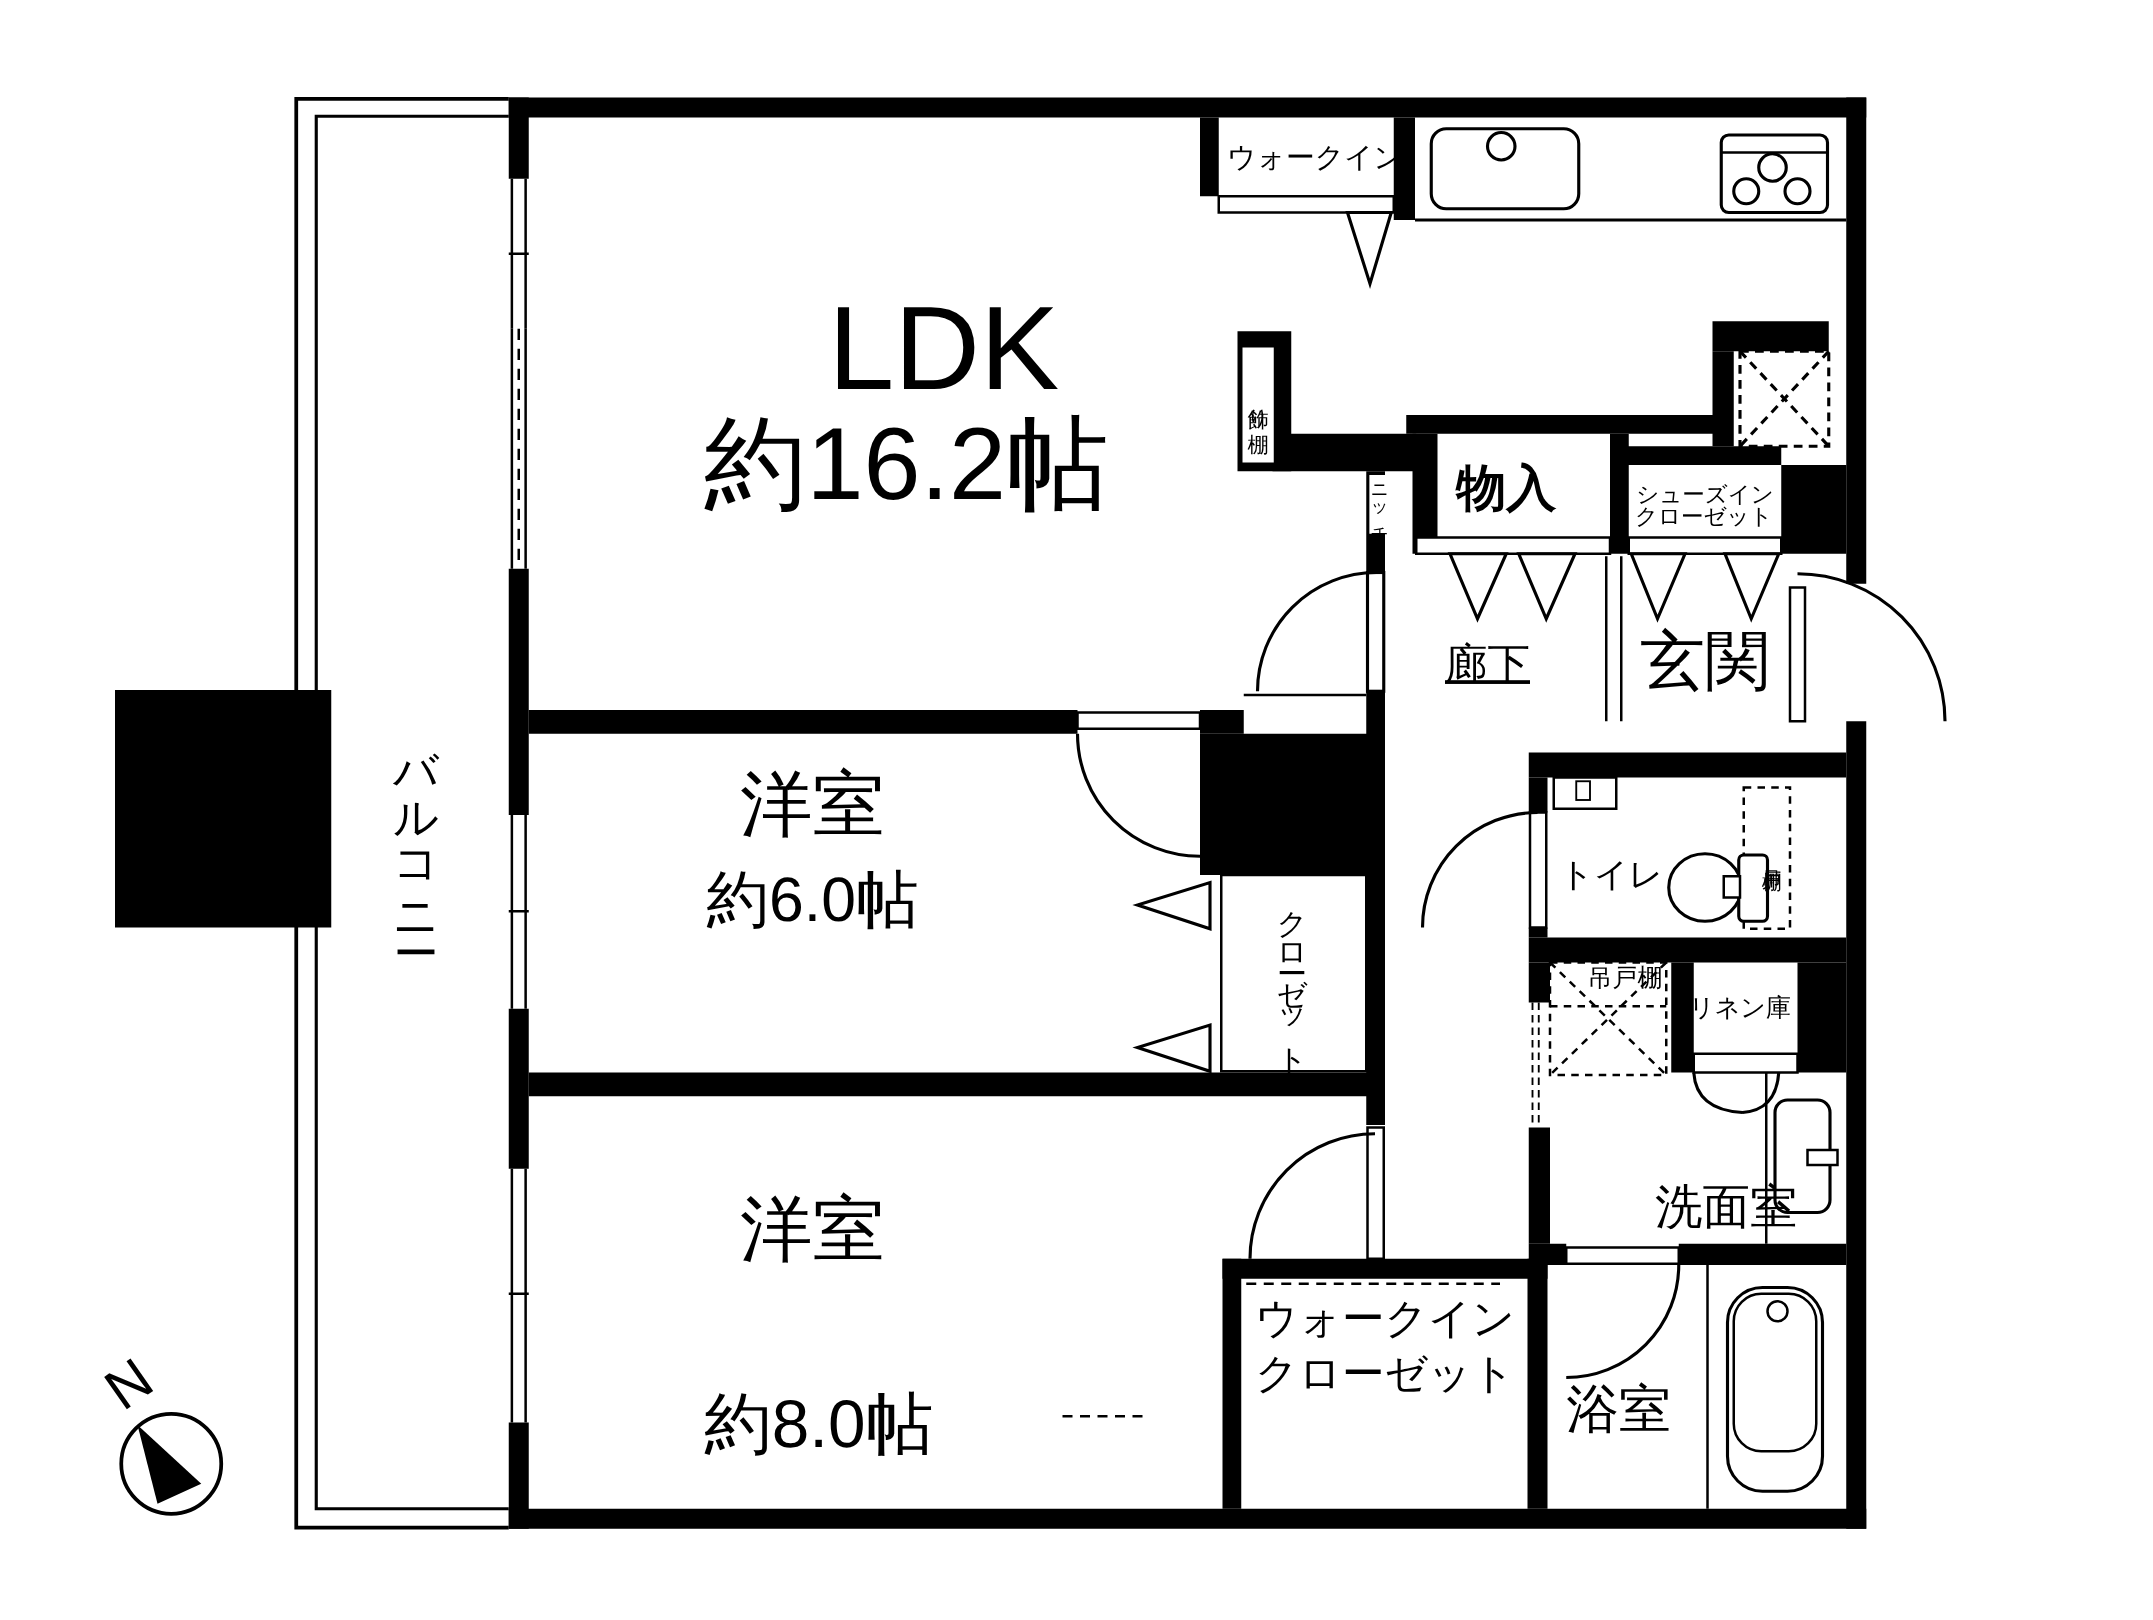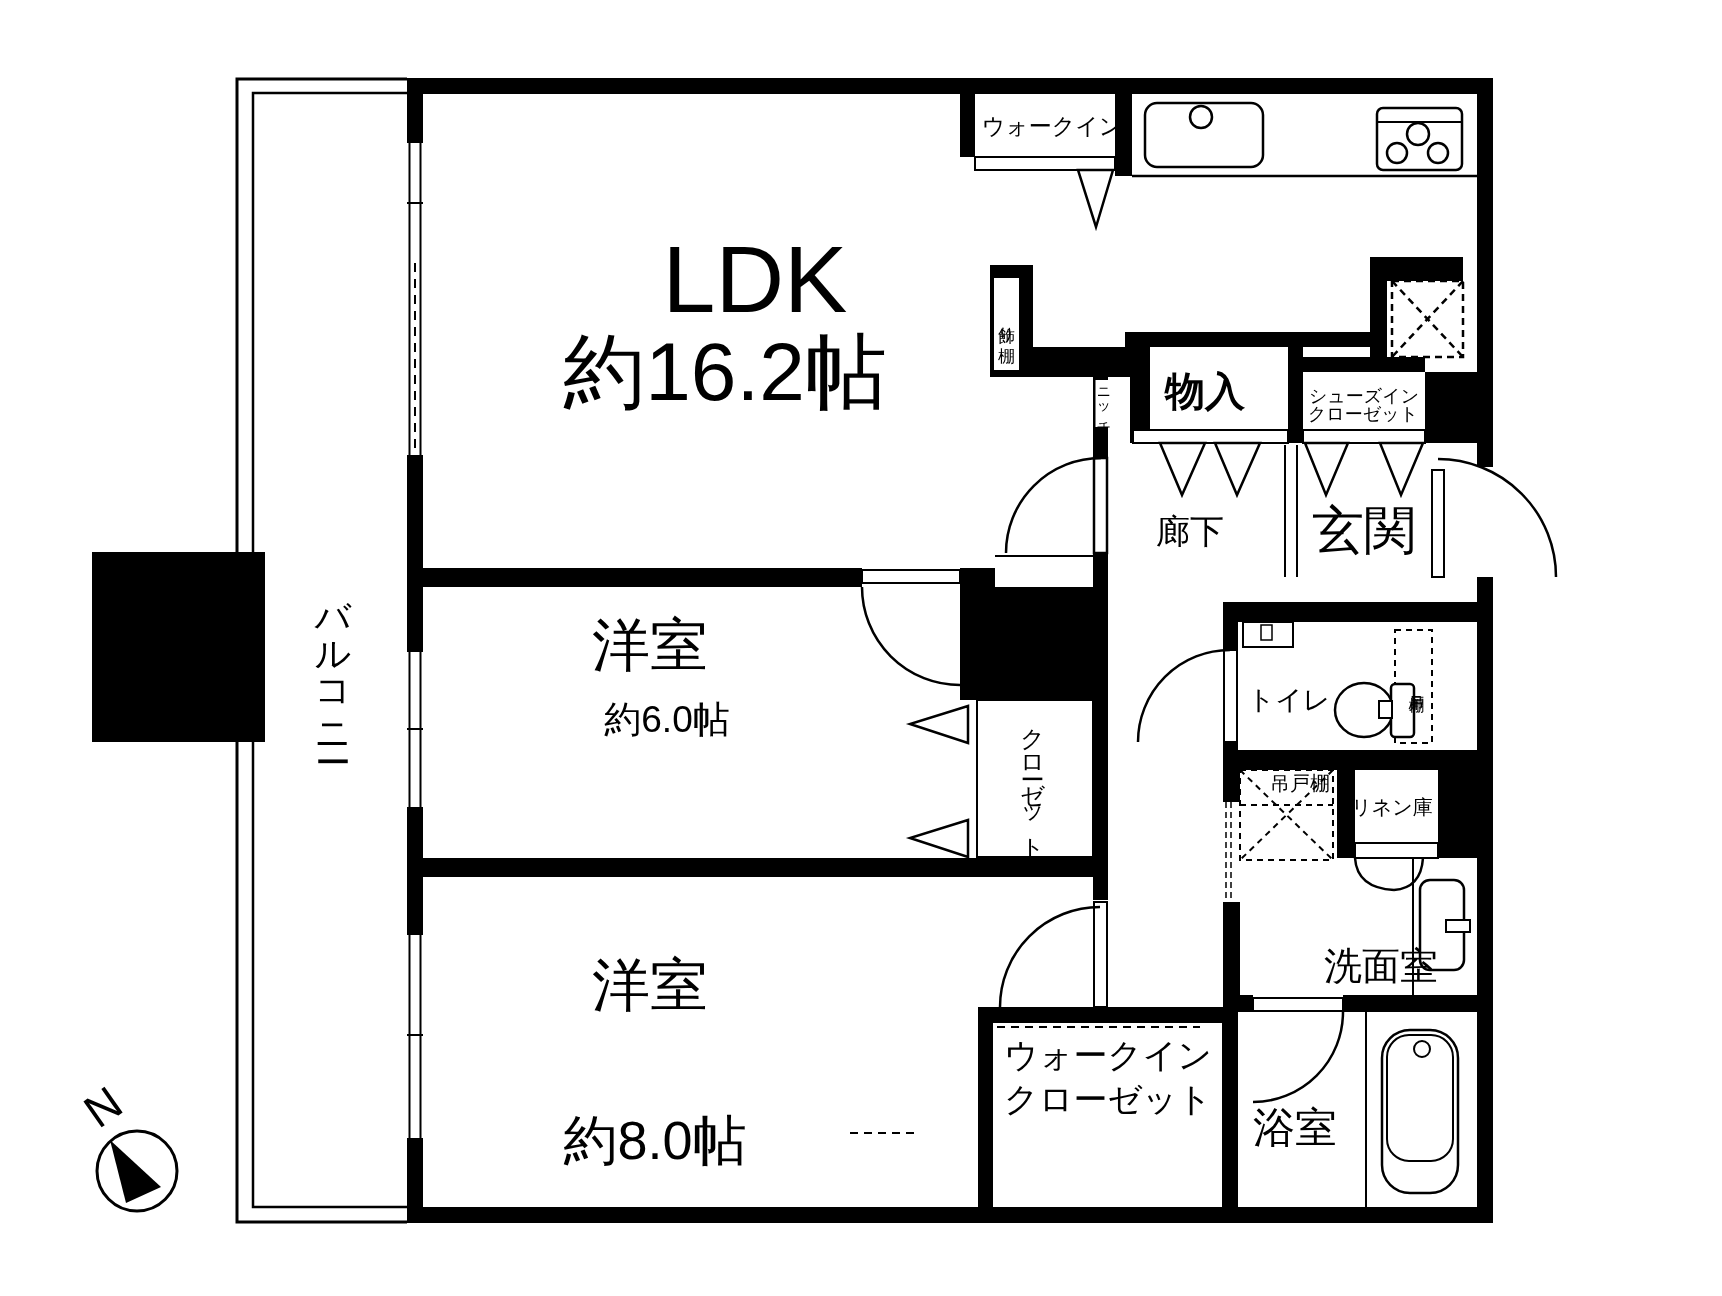--- a/index.html
+++ b/index.html
@@ -190,25 +190,25 @@
 
 <div>
   <div class="lbl" style="left:755px;top:280px;font-size:95px;">LDK</div>
   <div class="lbl" style="left:725px;top:372px;font-size:82px;text-align:center;">約16.2帖</div>
   <div class="lbl" style="left:1052px;top:126px;font-size:23px;">ウォークイン</div>
   <div class="lbl v" style="left:1006px;top:324px;font-size:17px;letter-spacing:0;">飾り棚</div>
   <div class="lbl v" style="left:1104px;top:403px;font-size:14px;letter-spacing:0;">ニッチ</div>
   <div class="lbl" style="left:1205px;top:391px;font-size:40px;font-weight:bold;">物入</div>
   <div class="lbl" style="left:1364px;top:396px;font-size:18px;">シューズイン</div>
   <div class="lbl" style="left:1363px;top:414px;font-size:18px;">クローゼット</div>
-  <div class="lbl" style="left:1190px;top:532px;font-size:34px;">廊下</div>
+  <div class="lbl" style="left:1190px;top:532px;font-size:34px;text-decoration:underline;">廊下</div>
   <div class="lbl" style="left:1364px;top:530px;font-size:52px;">玄関</div>
   <div class="lbl v" style="left:333px;top:660px;font-size:36px;">バルコニー</div>
   <div class="lbl" style="left:650px;top:645px;font-size:58px;">洋室</div>
-  <div class="lbl" style="left:650px;top:720px;font-size:37px;margin-left:17px;">約6.0帖</div>
+  <div class="lbl" style="left:650px;top:720px;font-size:50px;">約6.0帖</div>
   <div class="lbl v" style="left:1033px;top:780px;font-size:24px;letter-spacing:0;">クローゼット</div>
   <div class="lbl" style="left:1289px;top:700px;font-size:27px;">トイレ</div>
   <div class="lbl v" style="left:1416px;top:684px;font-size:16px;letter-spacing:0;">吊戸棚</div>
   <div class="lbl" style="left:1287px;top:783px;font-size:20px;margin-left:13px;">吊戸棚</div>
   <div class="lbl" style="left:1392px;top:807px;font-size:20px;">リネン庫</div>
   <div class="lbl" style="left:1381px;top:931px;font-size:38px;margin-top:36px;">洗面室</div>
   <div class="lbl" style="left:650px;top:985px;font-size:58px;">洋室</div>
   <div class="lbl" style="left:655px;top:1140px;font-size:54px;">約8.0帖</div>
   <div class="lbl" style="left:1108px;top:1056px;font-size:34px;">ウォークイン</div>
   <div class="lbl" style="left:1108px;top:1100px;font-size:34px;">クローゼット</div>

